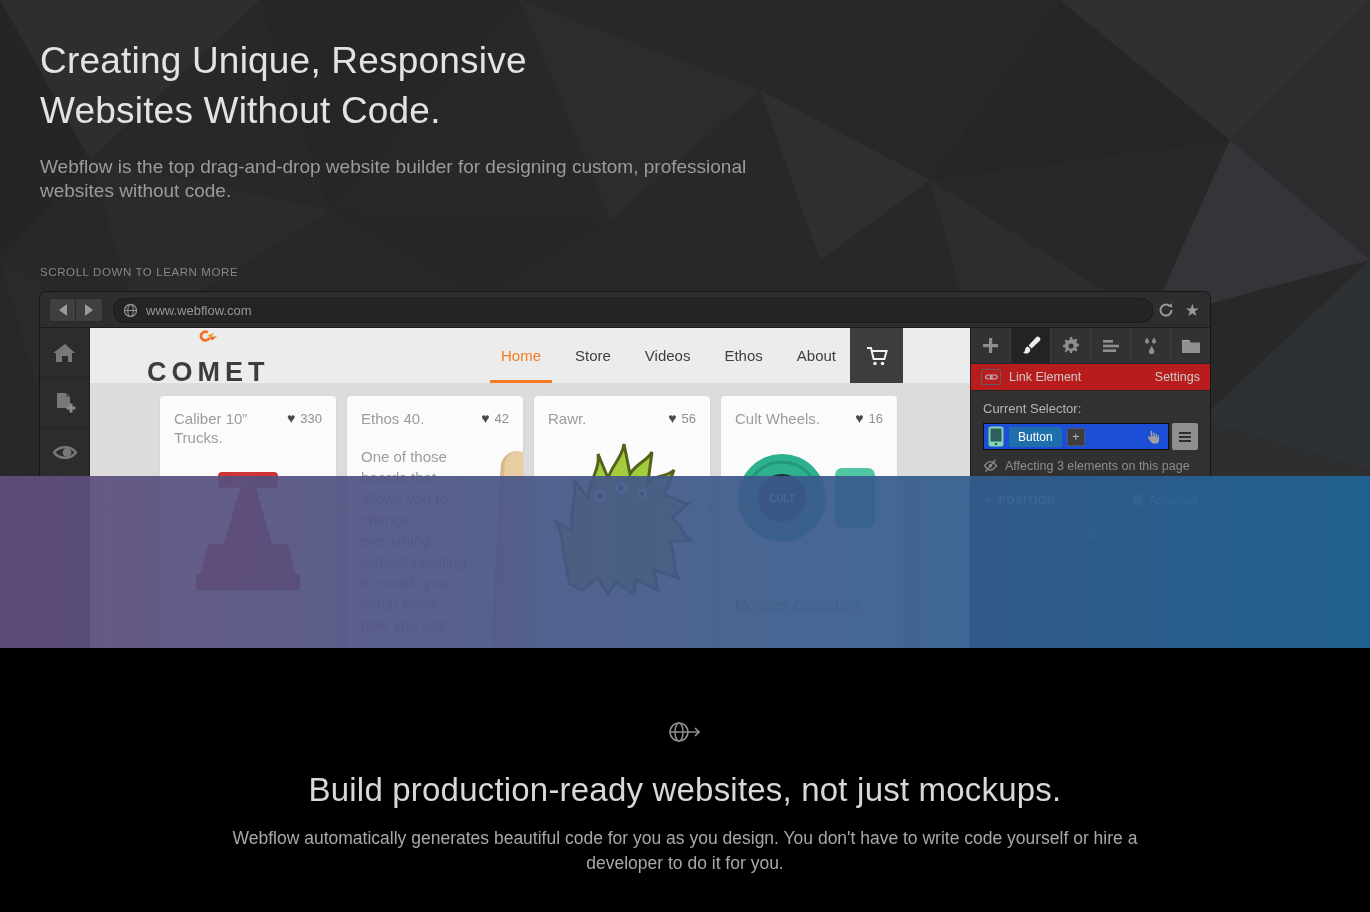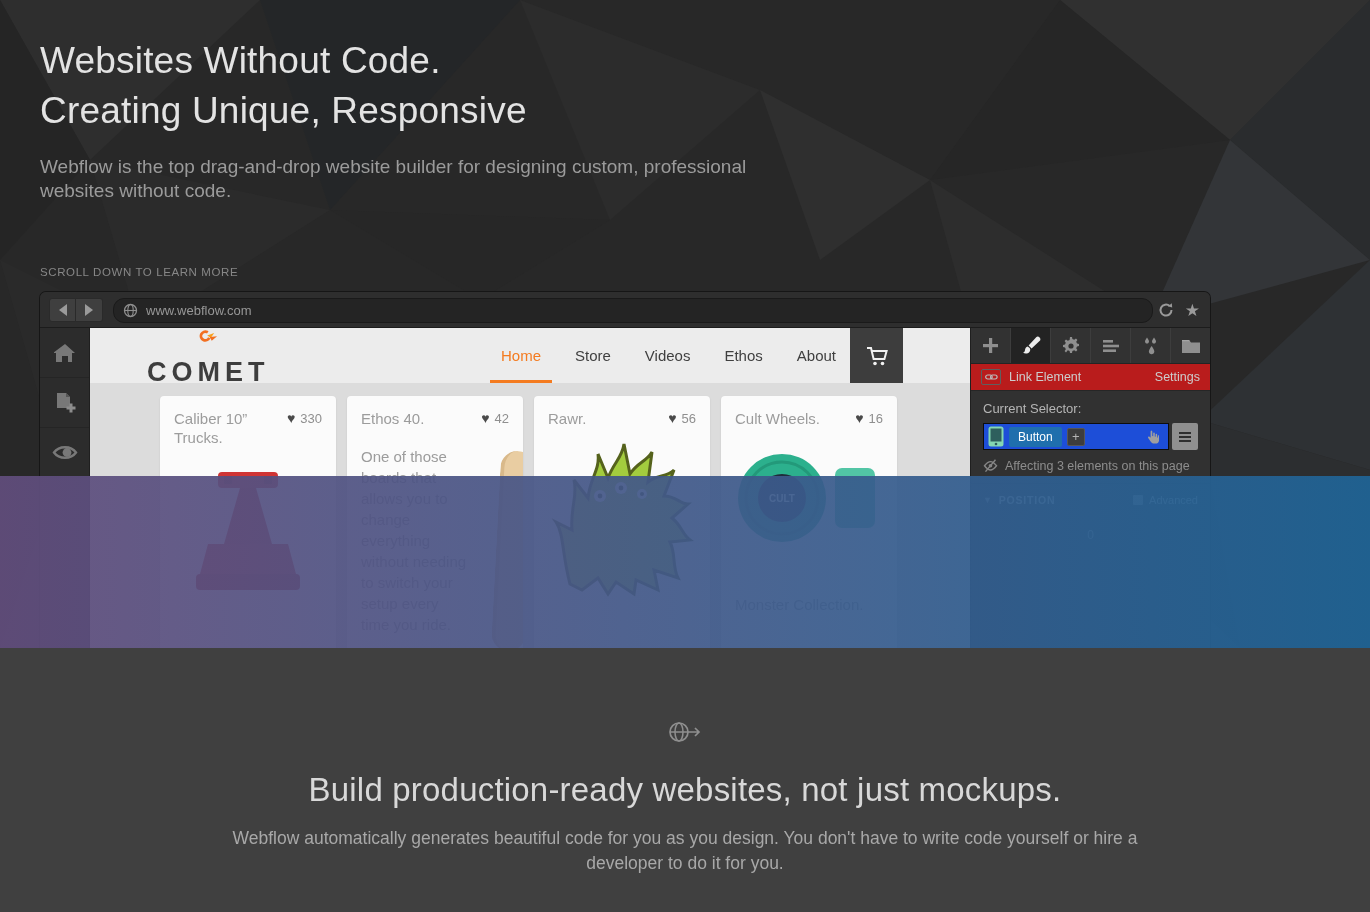--- a/index.html
+++ b/index.html
@@ -108,21 +108,21 @@
   .adv { display:flex; gap:6px; align-items:center; cursor:pointer; }
   .adv-box { width:10px; height:10px; background:#8f8f8f; border-radius:1px; }
   .adv span { font-size:11px; color:#b5b5b5; }
   .pos-zero { text-align:center; margin-top:22px; font-size:12px; color:#999; }
 
   
   .signup { position:absolute; left:0; top:476px; width:1370px; height:172px; z-index:5;
             background:linear-gradient(90deg, rgba(97,77,124,.93), rgba(31,100,150,.93)); }
 
   
-  .features { position:absolute; left:0; top:648px; width:1370px; height:264px; background:#404040;
+  .features { position:absolute; left:0; top:648px; width:1370px; height:264px; background:#000000;
               z-index:6; text-align:center; }
   .features .globe-wrap { padding-top:72px; }
   .features h2 { margin-top:23px; font-size:33px; font-weight:400; color:#d8d8d8; letter-spacing:.2px; }
   .features p { margin:17px auto 0; width:940px; font-size:17.5px; line-height:25px; color:#a8a8a8; }
 </style>
 </head>
 <body>
 
 <div id="stage">
 
@@ -142,22 +142,22 @@
     <polygon points="0,0 90,160 0,260" fill="#252525"></polygon>
     <polygon points="0,260 140,330 60,470" fill="#2a2a2a"></polygon>
     <polygon points="760,90 930,180 820,260" fill="#2f2f2f"></polygon>
     <polygon points="1200,420 1370,470 1370,648 1240,648" fill="#2c2e30"></polygon>
     <polygon points="330,210 610,220 480,300" fill="#272727"></polygon>
     <polygon points="1040,460 1240,648 1060,648" fill="#303234"></polygon>
     <polygon points="60,470 200,648 0,648" fill="#2d2d2d"></polygon>
   </svg>
 
   <div class="headline">
+    <div>Creating Unique, Responsive</div>
     <div>Websites Without Code.</div>
-    <div>Creating Unique, Responsive</div>
   </div>
   <div class="subtitle">Webflow is the top drag-and-drop website builder for designing custom, professional websites without code.</div>
   <div class="scroll-hint">SCROLL DOWN TO LEARN MORE</div>
 
   <div class="browser">
     <div class="topbar">
       <div class="nav-btns">
         <div class="nav-btn">
             <i class="tri-left"></i>
           </div>

